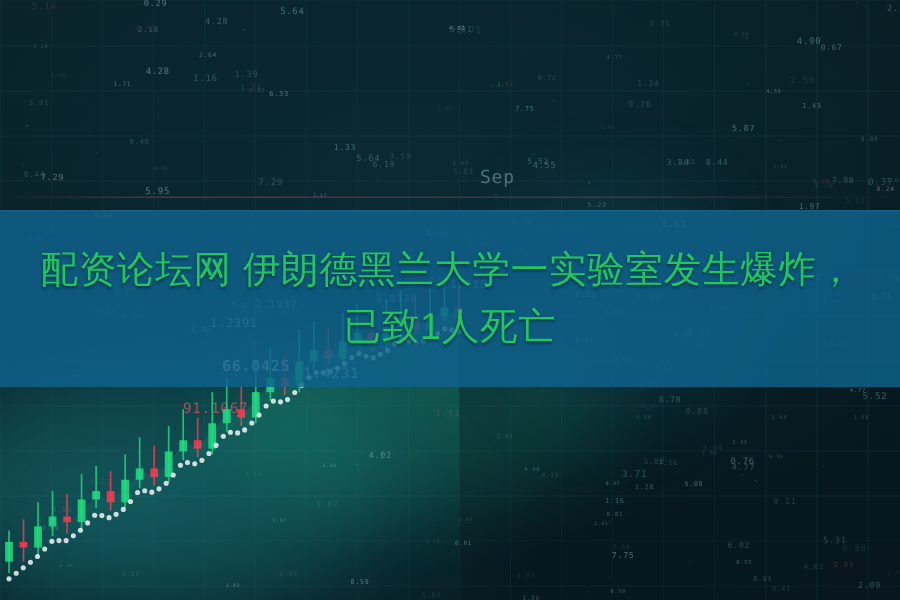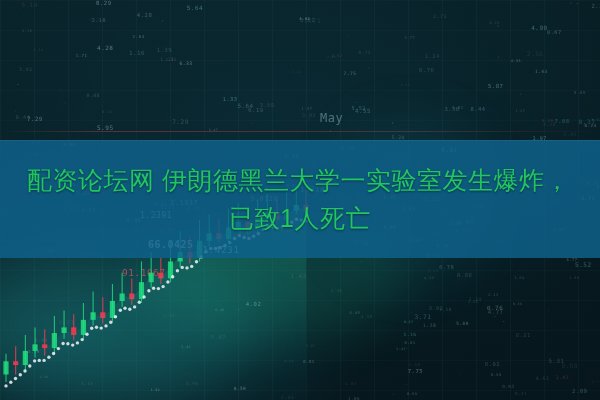--- a/index.html
+++ b/index.html
@@ -331,21 +331,21 @@
       <span class="num" style="left: 515.4px; top: 110.1px; font-size: 3.3px; color: rgba(150, 225, 230, 0.2);">1.05</span>
       <span class="num" style="left: 543px; top: 122.5px; font-size: 4.5px; color: rgba(150, 225, 230, 0.12);">4.28</span>
       <span class="num" style="left: 404.4px; top: 340.7px; font-size: 3.8px; color: rgba(225, 245, 248, 0.27);">0.81</span>
       <span class="num" style="left: 196px; top: 245px; font-size: 9.5px; color: rgba(205, 240, 245, 0.8);">51.4231</span>
       <span class="num" style="left: 148px; top: 240px; font-size: 10px; color: rgba(205, 240, 245, 0.72); font-weight: bold;">66.0425</span>
       <span class="num" style="left: 122px; top: 268px; font-size: 9.5px; color: rgba(240, 80, 95, 0.7);">91.1067</span>
       <span class="num" style="left: 140px; top: 212px; font-size: 8px; color: rgba(205, 240, 245, 0.55);">1.2391</span>
       <span class="num" style="left: 300px; top: 186px; font-size: 7.5px; color: rgba(205, 240, 245, 0.42);">1.3187</span>
       <span class="num" style="left: 250px; top: 196px; font-size: 7px; color: rgba(205, 240, 245, 0.38);">3.0128</span>
       <span class="num" style="left: 170px; top: 200px; font-size: 7px; color: rgba(205, 240, 245, 0.4);">2.1937</span>
-      <span class="num" style="left: 320px; top: 112px; font-size: 12px; color: rgba(190, 225, 230, 0.38);">May</span>
+      <span class="num" style="left: 320px; top: 112px; font-size: 12px; color: rgba(190, 225, 230, 0.38);">Sep</span>
     </div>
 
   <div id="chart">
     <svg width="330" height="250" viewBox="0 0 330 250">
       <defs>
         <linearGradient id="areaFill" x1="0" y1="0" x2="0" y2="1">
           <stop offset="0%" stop-color="#2ad6a0" stop-opacity="0.42"></stop>
           <stop offset="100%" stop-color="#19a0b0" stop-opacity="0.02"></stop>
         </linearGradient>
         <filter id="soft" x="-40%" y="-40%" width="180%" height="180%">

